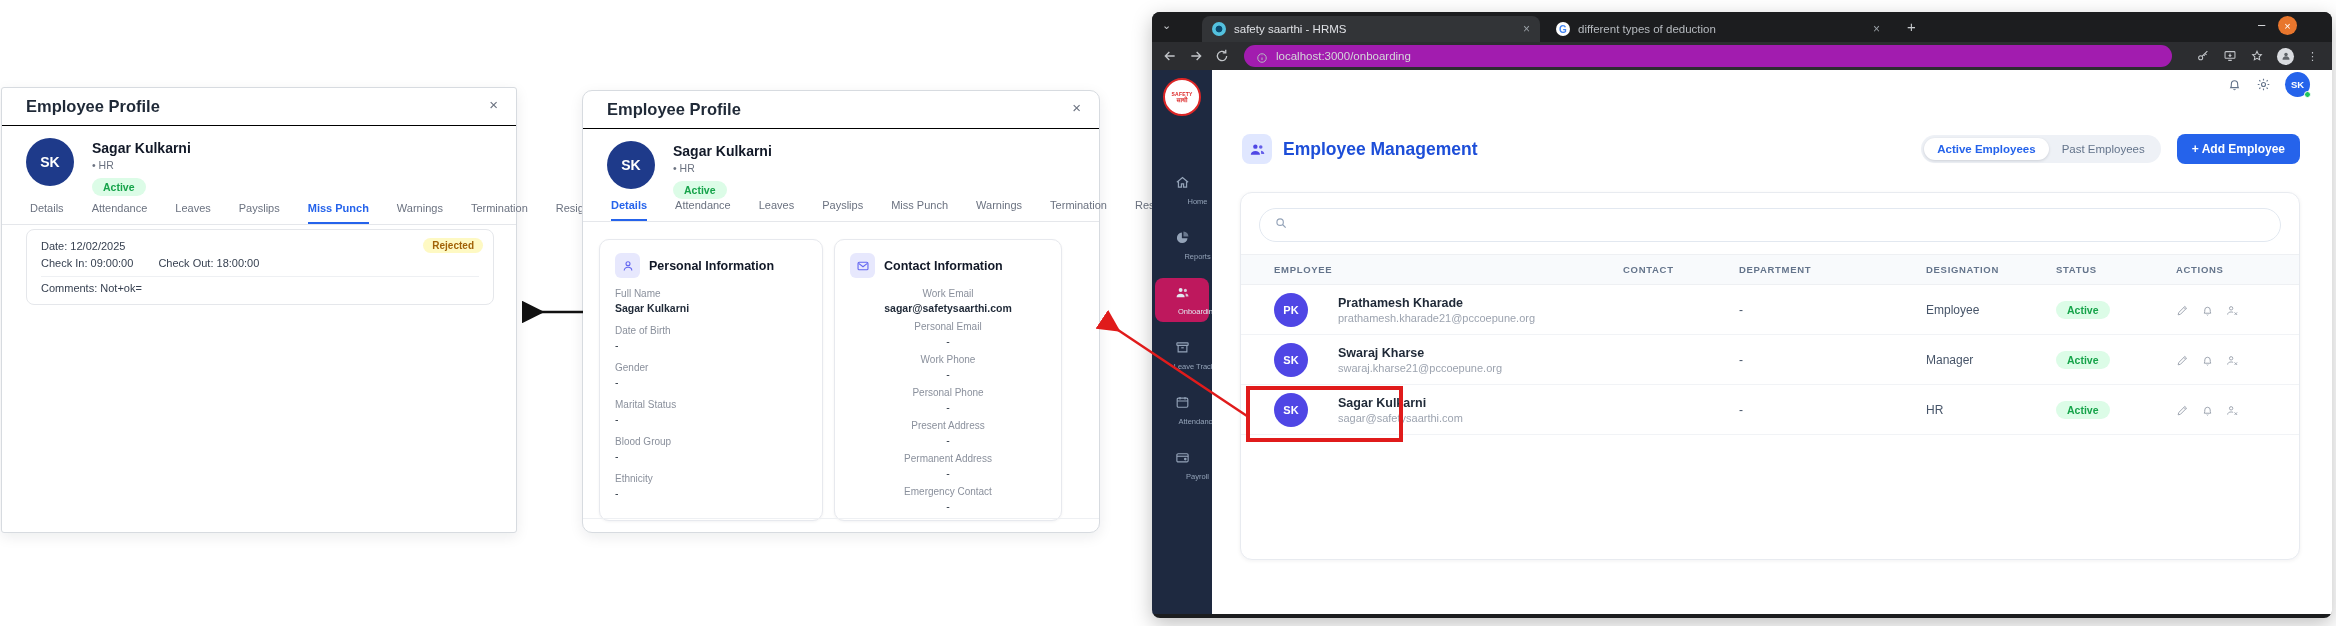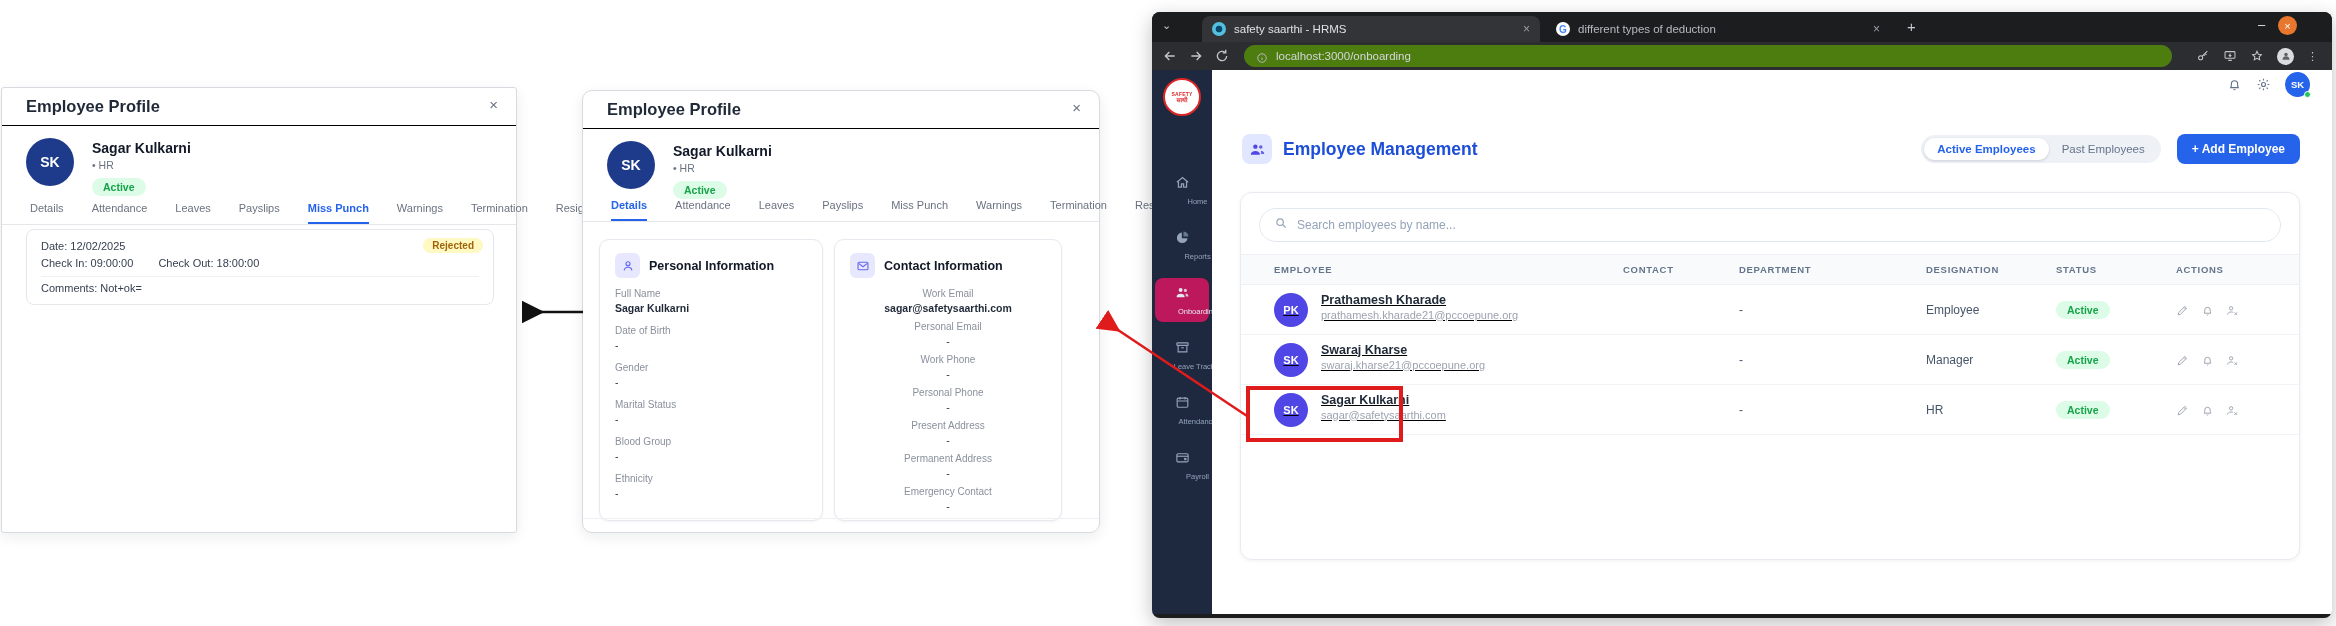--- a/index.html
+++ b/index.html
@@ -65,21 +65,21 @@
   .btab-close { color:#9aa0a6; font-size:12px; cursor:pointer; }
   .favicon { width:14px; height:14px; border-radius:50%; flex:0 0 auto; display:flex; align-items:center; justify-content:center; }
   .favicon.react { background:radial-gradient(circle at 50% 50%, #0b4a6f 0 35%, #53c1de 36% 100%); }
   .favicon.google { background:#fff; color:#4285F4; font-size:10px; font-weight:700; }
   .newtab { position:absolute; left:755px; top:6px; color:#c7cacd; font-size:15px; cursor:pointer; }
   .win-min { position:absolute; left:1106px; top:5px; color:#e8eaed; font-size:13px; cursor:pointer; }
   .win-close { position:absolute; left:1126px; top:4px; width:19px; height:19px; border-radius:50%; background:#e8762d; color:#fff; font-size:11px; display:flex; align-items:center; justify-content:center; cursor:pointer; }
   .toolbar { position:relative; height:28px; background:#2c2d30; display:flex; align-items:center; }
   .nav-ic { color:#c2c5c9; width:16px; height:16px; margin-left:10px; cursor:pointer; }
   .nav-ic svg { width:16px; height:16px; }
-  .omnibox { position:absolute; left:92px; top:3px; width:928px; height:22px; background:#4d7c0f; border-radius:12px; display:flex; align-items:center; padding:0 12px; gap:8px; }
+  .omnibox { position:absolute; left:92px; top:3px; width:928px; height:22px; background:#a21caf; border-radius:12px; display:flex; align-items:center; padding:0 12px; gap:8px; }
   .omni-info { color:#b6bac0; width:12px; height:12px; }
   .omni-info svg{ width:12px; height:12px; }
   .omni-url { font-size:11.5px; color:#d5d7da; }
   .tb-right { position:absolute; right:14px; top:0; height:28px; display:flex; align-items:center; gap:13px; }
   .tb-right .ic { color:#c2c5c9; width:14px; height:14px; cursor:pointer; }
   .tb-right .ic svg { width:14px; height:14px; }
   .tb-avatar { width:17px; height:17px; border-radius:50%; background:#dadce0; color:#5f6368; display:flex; align-items:center; justify-content:center; cursor:pointer; }
   .tb-avatar svg { width:12px; height:12px; }
   .tb-dots { color:#c2c5c9; font-size:11px; letter-spacing:0; cursor:pointer; }
 
@@ -118,21 +118,21 @@
   .search-wrap { padding:15px 18px 12px; }
   .search-box { height:34px; border:1px solid #e2e8f0; border-radius:999px; display:flex; align-items:center; padding:0 14px; gap:9px; background:#fff; }
   .search-box svg { width:14px; height:14px; color:#94a3b8; flex:0 0 auto; }
   .search-input { border:none; outline:none; flex:1; font-size:12px; color:#334155; background:transparent; font-family:inherit; }
   .search-input::placeholder { color:#94a3b8; }
 
   .thead, .trow { display:grid; grid-template-columns:349px 116px 187px 130px 120px 1fr; align-items:center; padding:0 20px 0 33px; }
   .thead { height:31px; background:#f8fafc; border-top:1px solid #eef0f3; border-bottom:1px solid #eef0f3; }
   .th { font-size:9.5px; font-weight:700; letter-spacing:.7px; color:#64748b; }
   .trow { height:50px; border-bottom:1px solid #f1f3f6; cursor:pointer; }
-  .emp-cell { display:flex; gap:13px;text-decoration:underline; }
+  .emp-cell { display:flex; align-items:center; gap:30px; }
   .avatar.sm { width:34px; height:34px; background:#4f46e5; font-size:11px; }
   .row-name { font-size:12.5px; font-weight:700; color:#1f2937; }
   .row-email { font-size:11px; color:#9ca3af; margin-top:2px; }
   .cell-text { font-size:12px; color:#475569; }
   .actions-cell { display:flex; gap:12px; color:#9ca3af; }
   .actions-cell .aic { width:13px; height:13px; cursor:pointer; }
   .actions-cell .aic svg { width:13px; height:13px; }
 
   
   .hlbox { position:absolute; left:1246px; top:386px; width:157px; height:56px; border:4px solid #e01b1b; z-index:40; pointer-events:none; }
@@ -441,21 +441,20 @@
           <button class="add-btn">+ Add Employee</button>
         </div>
 
         <div class="table-card">
           <div class="search-wrap">
             <div class="search-box">
               <span id="ic-search"><svg viewBox="0 0 24 24" fill="none" stroke="currentColor" stroke-width="2">
                     <circle cx="10.5" cy="10.5" r="5.5"></circle>
                     <path d="M15 15l5 5"></path>
                   </svg></span>
-              <input class="search-input" placeholder="Search employees by name..." style="">
             </div>
           </div>
           <div class="thead" id="thead-row">
               <div class="th">EMPLOYEE</div>
               <div class="th">CONTACT</div>
               <div class="th">DEPARTMENT</div>
               <div class="th">DESIGNATION</div>
               <div class="th">STATUS</div>
               <div class="th">ACTIONS</div>
             </div>

